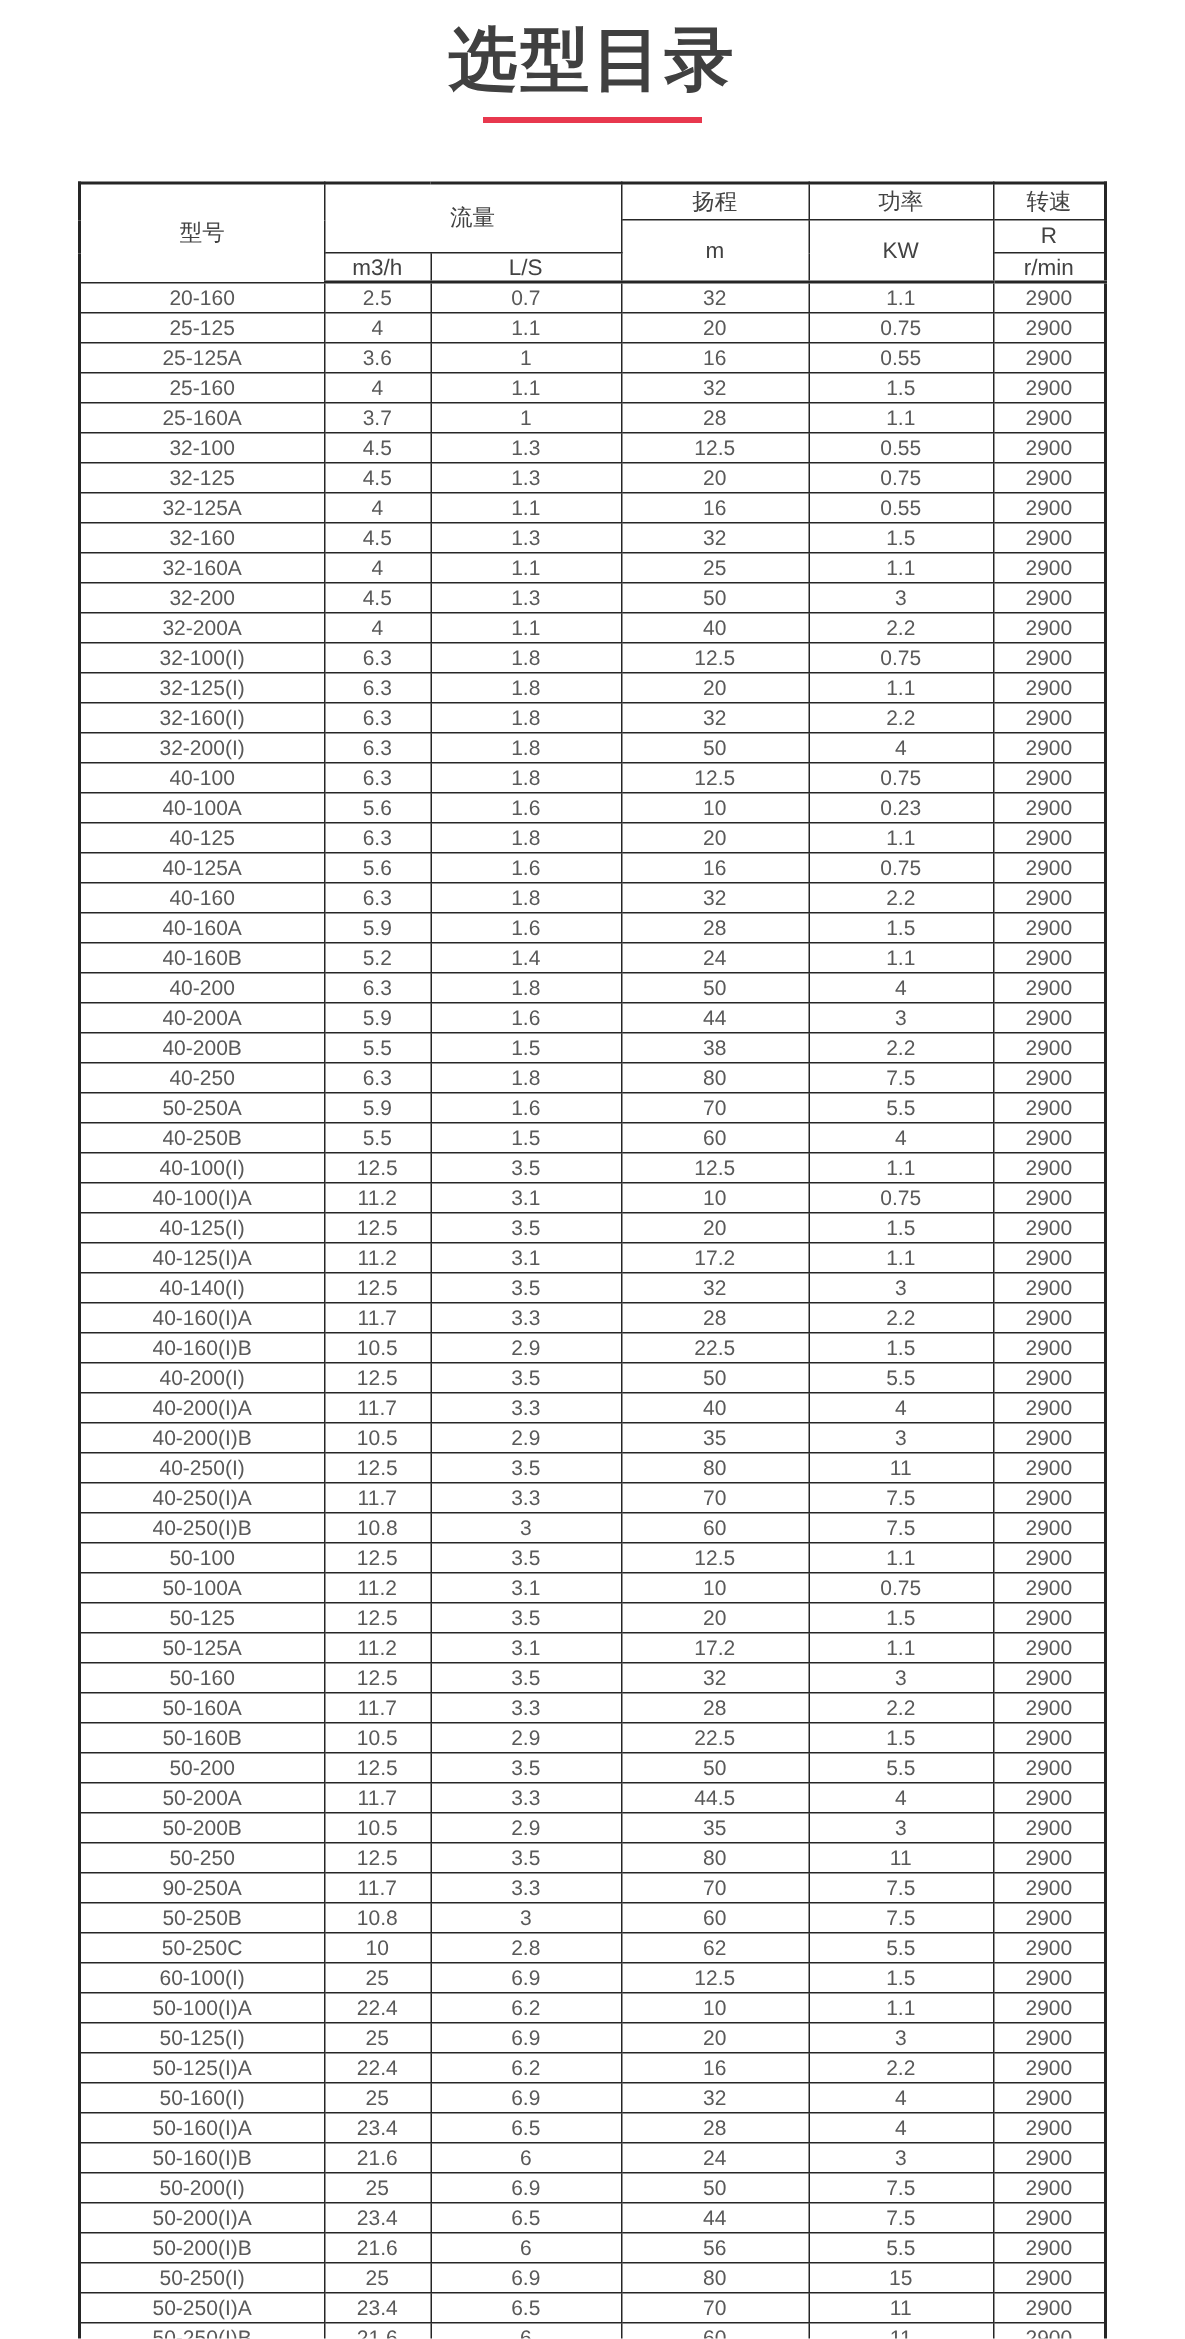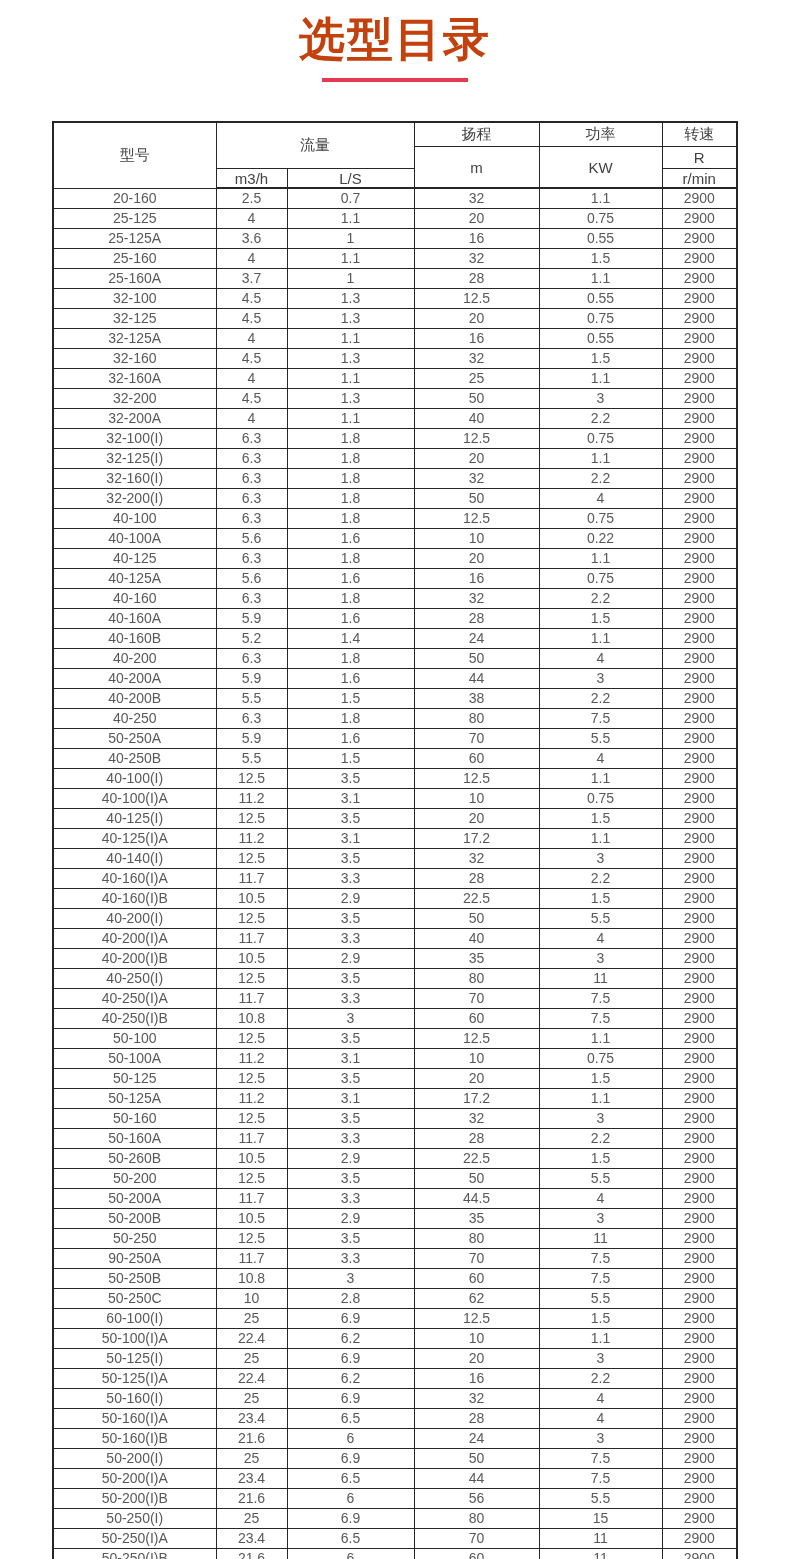--- a/index.html
+++ b/index.html
@@ -12,21 +12,21 @@
     height: 1559px;
     overflow: hidden;
     font-family: "Liberation Sans", "DejaVu Sans", sans-serif;
   }
   .page-title {
     margin: 16px 0 0 0;
     text-align: center;
     font-size: 46px;
     line-height: 1;
     font-weight: 700;
-    color: #c2410c;
+    color: #404040;
     letter-spacing: 2px;
   }
   .title-underline {
     width: 146px;
     height: 4px;
     background: #e8384e;
     margin: 16px auto 0 auto;
   }
   table.catalog {
     border-collapse: collapse;
@@ -230,21 +230,21 @@
         <td>1.8</td>
         <td>12.5</td>
         <td>0.75</td>
         <td>2900</td>
       </tr>
       <tr>
         <td>40-100A</td>
         <td>5.6</td>
         <td>1.6</td>
         <td>10</td>
-        <td>0.22</td>
+        <td>0.23</td>
         <td>2900</td>
       </tr>
       <tr>
         <td>40-125</td>
         <td>6.3</td>
         <td>1.8</td>
         <td>20</td>
         <td>1.1</td>
         <td>2900</td>
       </tr>
@@ -474,21 +474,21 @@
       </tr>
       <tr>
         <td>50-160A</td>
         <td>11.7</td>
         <td>3.3</td>
         <td>28</td>
         <td>2.2</td>
         <td>2900</td>
       </tr>
       <tr>
-        <td>50-260B</td>
+        <td>50-160B</td>
         <td>10.5</td>
         <td>2.9</td>
         <td>22.5</td>
         <td>1.5</td>
         <td>2900</td>
       </tr>
       <tr>
         <td>50-200</td>
         <td>12.5</td>
         <td>3.5</td>

